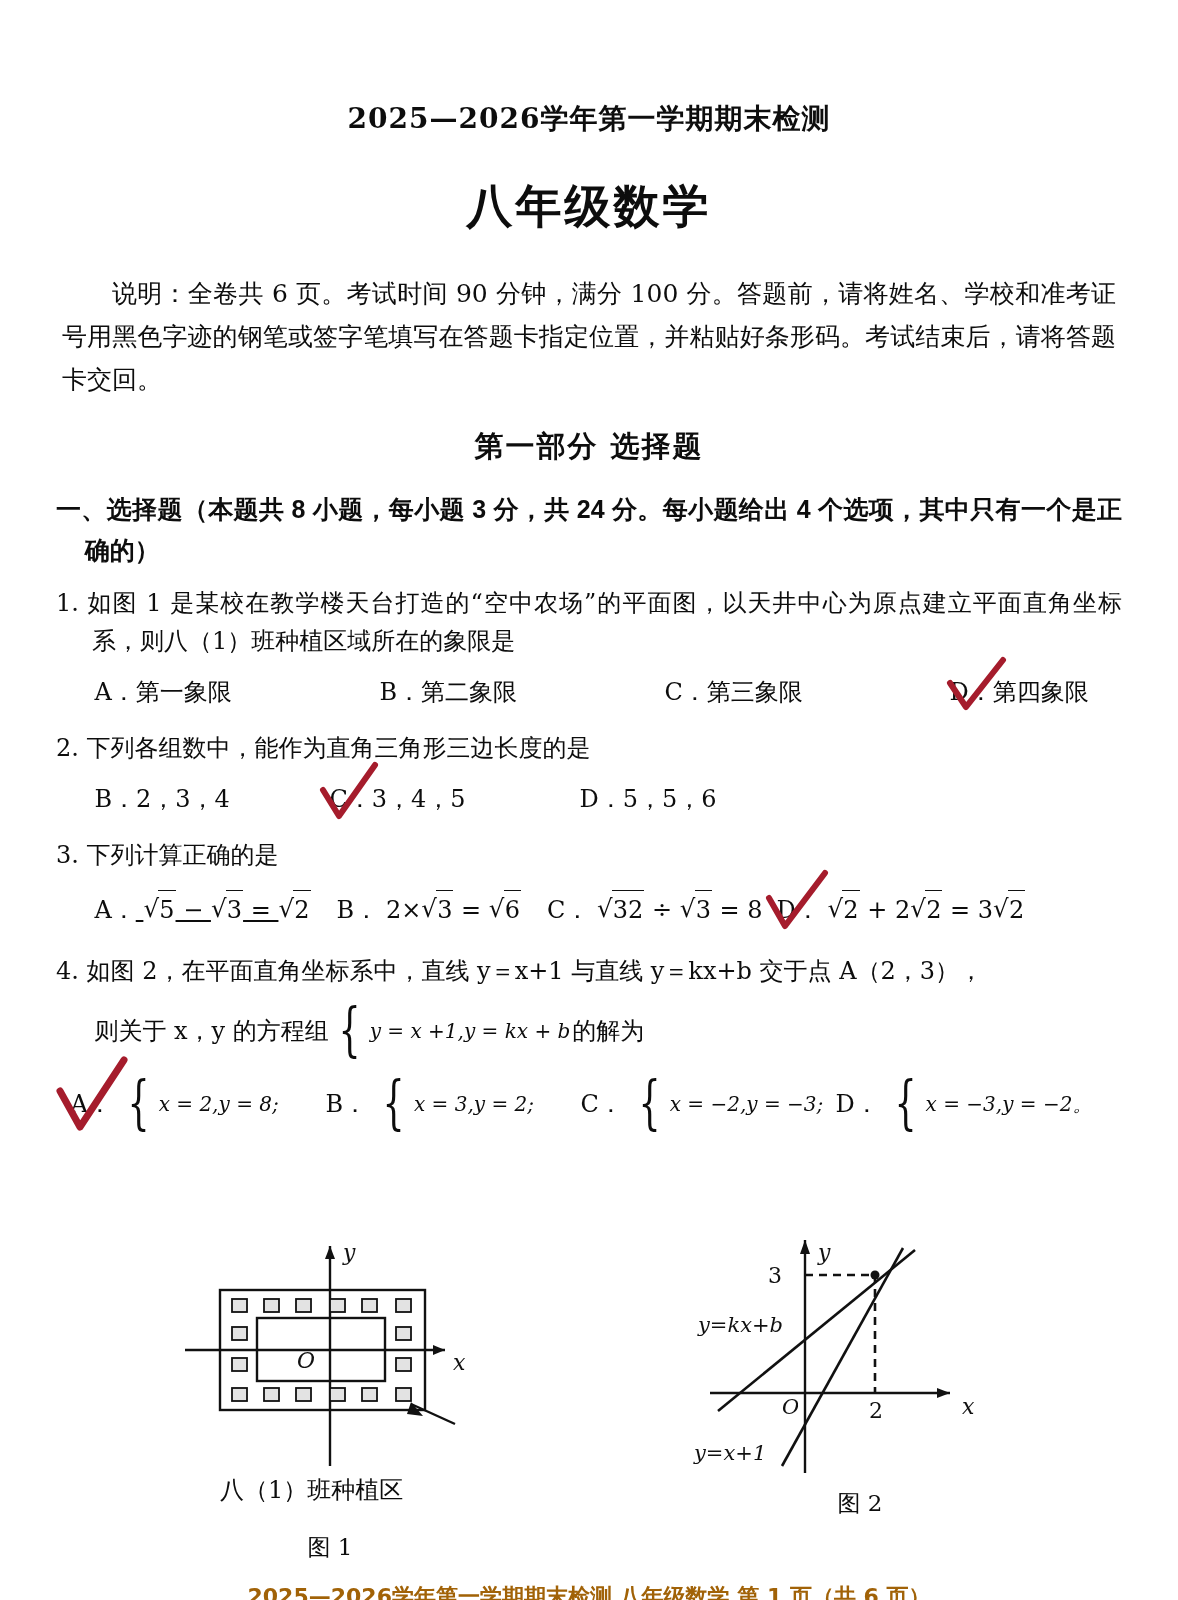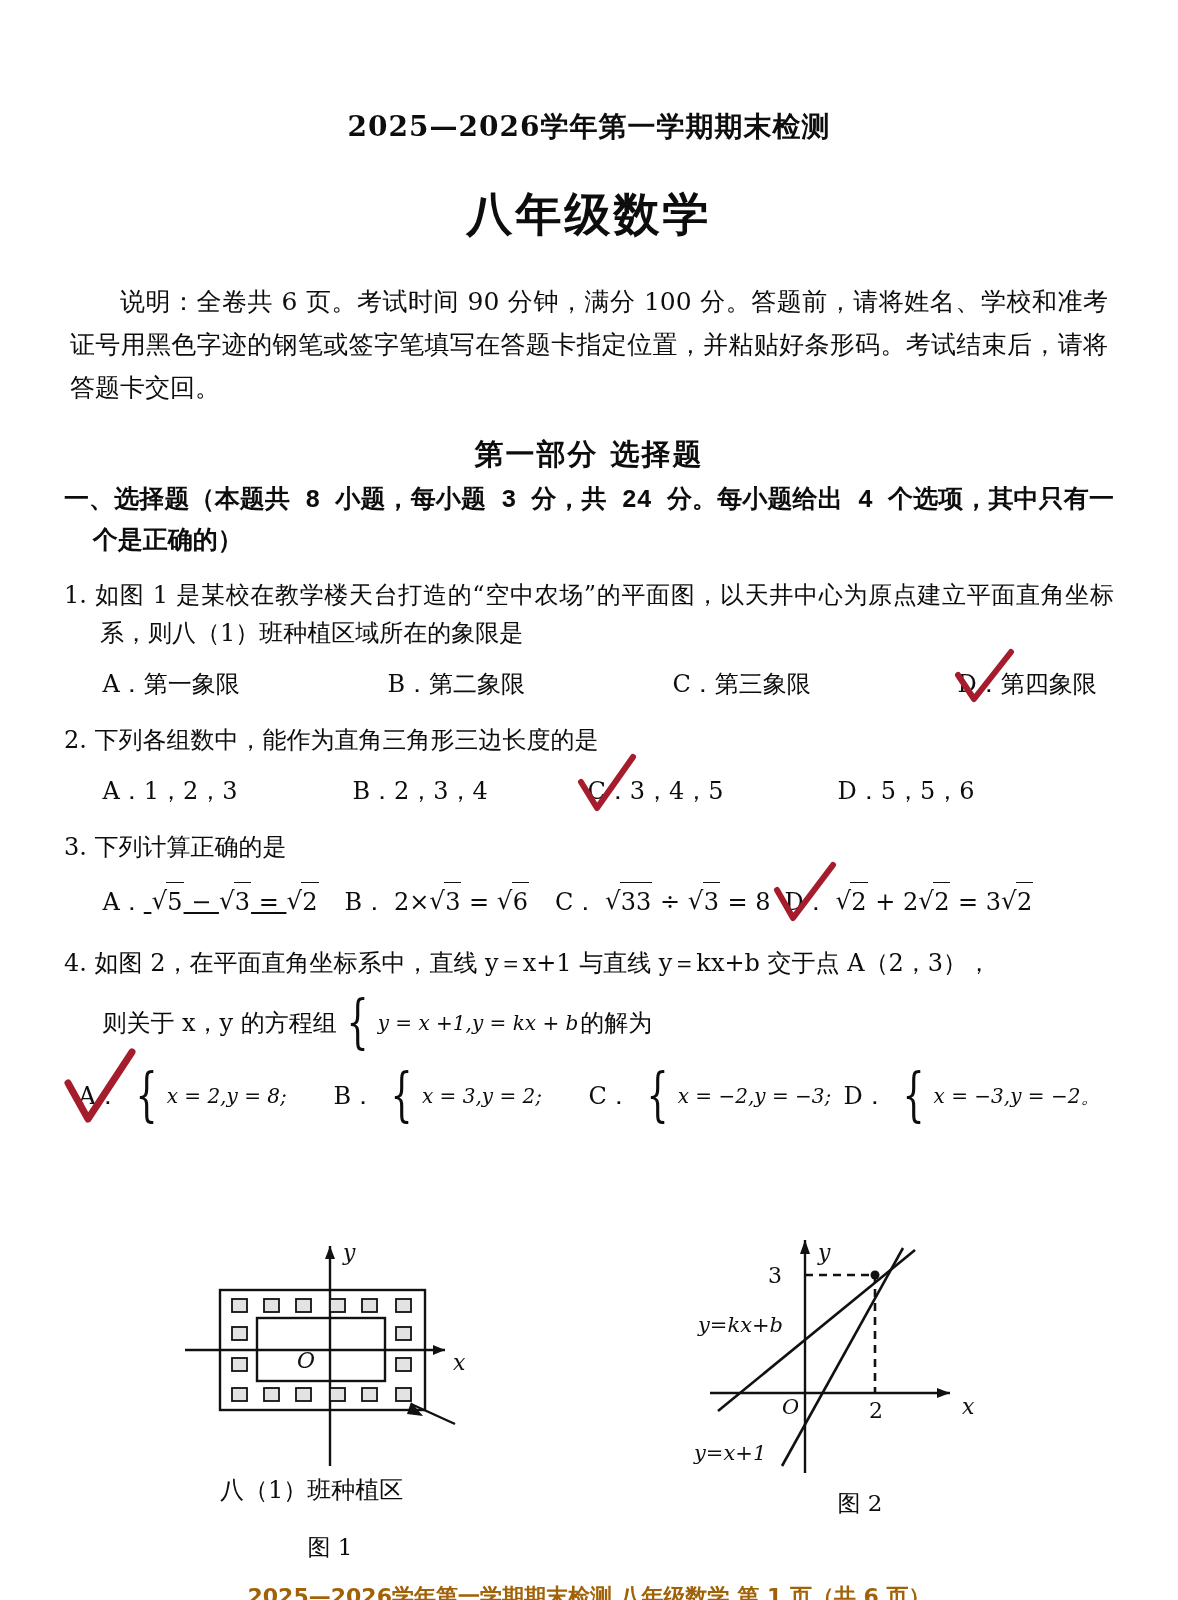--- a/index.html
+++ b/index.html
@@ -12,21 +12,21 @@
     height: 1600px;
     position: relative;
     font-family: "DejaVu Serif", "Liberation Serif", serif;
     color: #0d0d0d;
     overflow: hidden;
   }
 
   .page {
     position: absolute;
     inset: 0;
-    padding: 8px;
+    padding: 0;
   }
 
   
   .exam-header {
     text-align: center;
     font-size: 28px;
     font-weight: 700;
     letter-spacing: 1px;
     margin-top: 100px;
     font-family: "DejaVu Serif", "Liberation Serif", serif;
@@ -54,26 +54,26 @@
     text-align: center;
     font-size: 29px;
     font-weight: 700;
     margin-top: 26px;
     letter-spacing: 2px;
     font-family: "DejaVu Sans", "Liberation Sans", sans-serif;
   }
 
   
   .section-heading {
-    margin: 6px 56px 0 56px;
+    margin: 22px 56px 0 56px;
     font-size: 25px;
     font-weight: 700;
     line-height: 1.62;
     text-align: justify;
-    font-family: Liberation Mono, monospace;
+    font-family: Liberation Sans, sans-serif;
     text-indent: -1.15em;
     padding-left: 1.15em;
   }
 
   
   .question {
     margin: 14px 56px 0 56px;
     font-size: 24px;
     line-height: 1.6;
   }
@@ -265,23 +265,20 @@
       </div>
     </div>
   </div>
 
   <div class="question q2" style="margin-top:18px;">
     <div class="q-stem">
       <span>2.</span>
       <span>下列各组数中，能作为直角三角形三边长度的是</span>
     </div>
     <div class="options">
-      <div class="opt">
-        <span class="opt-letter">A．</span><span>1，2，3</span>
-      </div>
       <div class="opt" style="width:235px;">
         <span class="opt-letter">B．</span><span>2，3，4</span>
       </div>
       <div class="opt" style="width:250px;">
         <span class="opt-letter">C．</span><span>3，4，5</span>
         <span class="check" style="left:-10px; top:-18px;">
           <svg width="70" height="60" viewBox="0 0 70 60">
             <path d="M4,28 L20,54 L56,3" stroke="#a51c2c" stroke-width="6" fill="none" stroke-linecap="round" stroke-linejoin="round"></path>
           </svg>
         </span>
@@ -309,21 +306,21 @@
       <div class="opt" style="margin-right:26px;">
         <span class="opt-letter">B．</span>
         <span aria-label="2 times sqrt3 equals sqrt6">
           2<span style="font-style:normal;">×</span><span class="rad"><span class="radicand">3</span></span><span style="font-style:normal;"> = </span><span class="rad"><span class="radicand">6</span></span>
         </span>
       </div>
 
       <div class="opt" style="margin-right:6px;">
         <span class="opt-letter">C．</span>
         <span aria-label="sqrt24 divided by sqrt3 equals 8">
-          <span class="rad"><span class="radicand">33</span></span><span style="font-style:normal;"> ÷ </span><span class="rad"><span class="radicand">3</span></span><span style="font-style:normal;"> = 8</span>
+          <span class="rad"><span class="radicand">32</span></span><span style="font-style:normal;"> ÷ </span><span class="rad"><span class="radicand">3</span></span><span style="font-style:normal;"> = 8</span>
         </span>
       </div>
 
       <div class="opt" style="position:relative; margin-left:8px;">
         <span class="opt-letter">D．</span>
         <span aria-label="sqrt2 plus 2 sqrt2 equals 3 sqrt2">
           <span class="rad"><span class="radicand">2</span></span><span style="font-style:normal;"> + 2</span><span class="rad"><span class="radicand">2</span></span><span style="font-style:normal;"> = 3</span><span class="rad"><span class="radicand">2</span></span>
         </span>
         <span class="check" style="left:-12px; top:-20px;">
           <svg width="72" height="62" viewBox="0 0 72 62">

